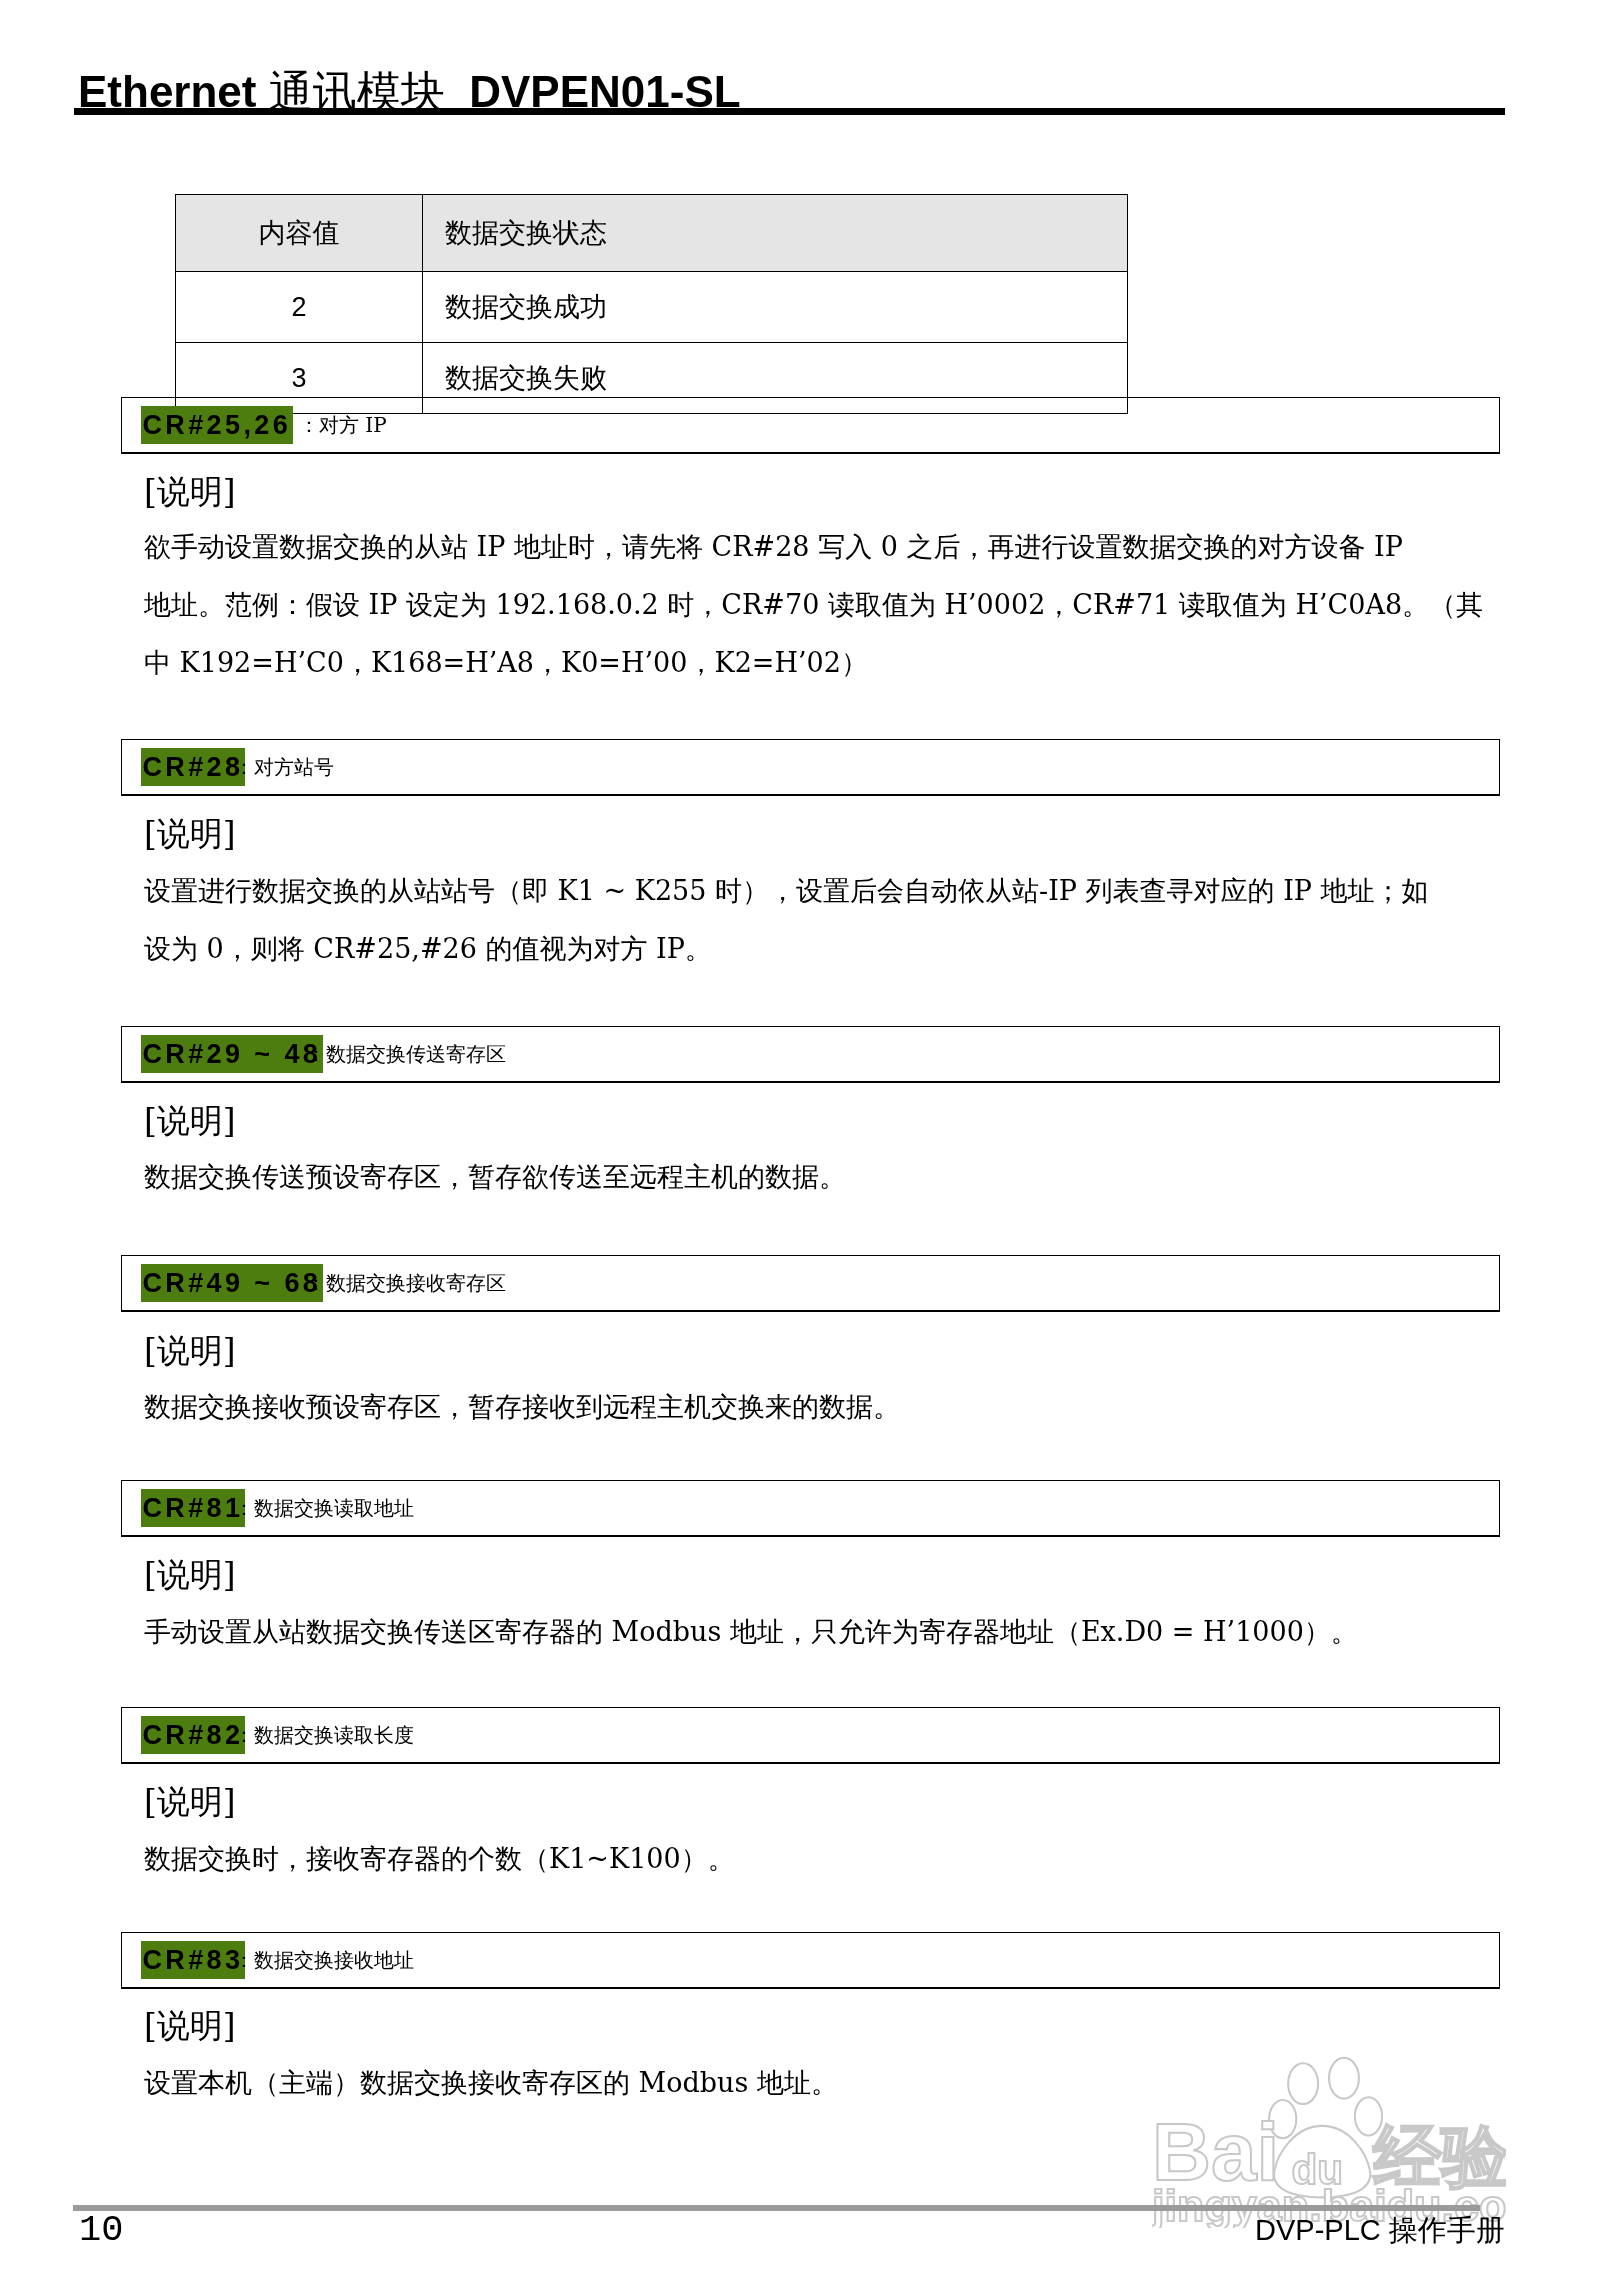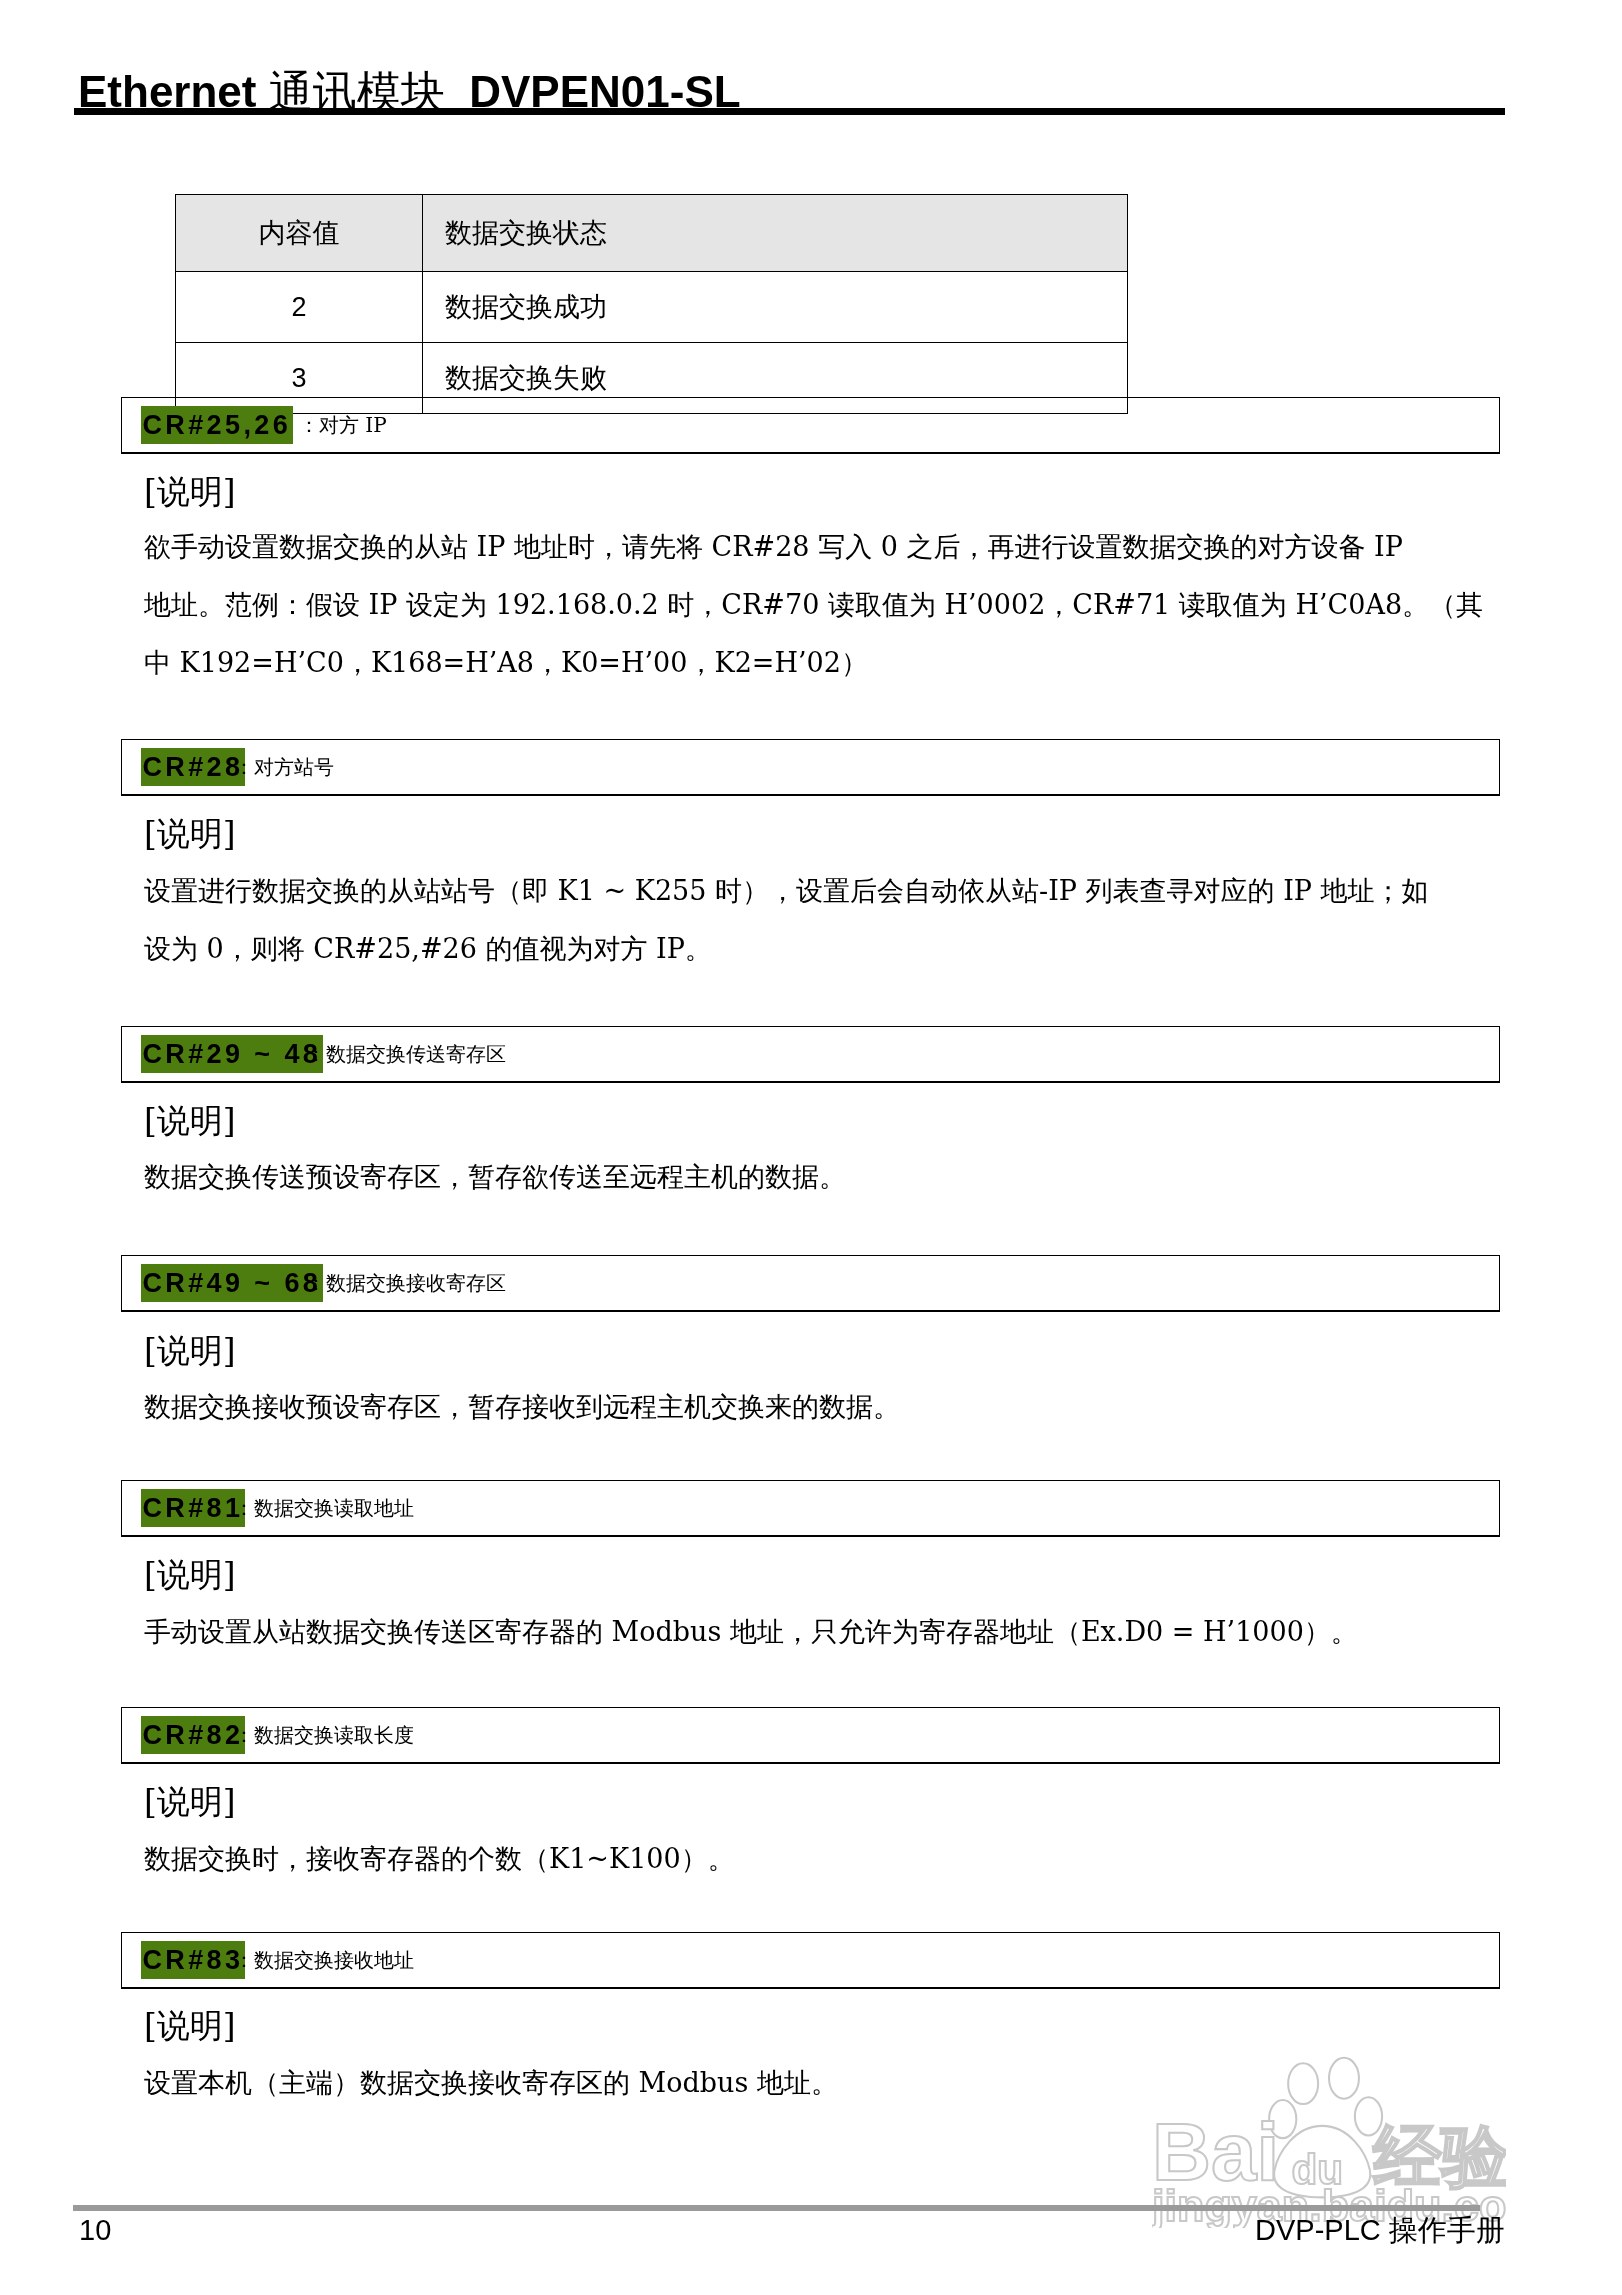--- a/index.html
+++ b/index.html
@@ -49,21 +49,21 @@
     left: 144px; font-size: 33px; line-height: 30px; white-space: nowrap;
     font-family: "DejaVu Serif", "Liberation Serif", serif;
   }
   .body-line {
     left: 144px; font-size: 27px; line-height: 30px; white-space: nowrap;
     font-family: "DejaVu Serif", "Liberation Serif", serif; letter-spacing: 0px;
   }
 
   
   .footer-rule { left: 73px; top: 2205px; width: 1407px; height: 6.1px; background: #9a9a9a; }
-  .page-number { left: 79px; top: 2215px; font-size: 29px; line-height: 31px; }
+  .page-number { left: 79px; top: 2215px; font-size: 37px; line-height: 31px; font-family: Liberation Mono, monospace; }
   .manual-name { left: 1255px; top: 2215px; font-size: 29px; line-height: 31px; white-space: nowrap; }
 
   
   .watermark { left: 1152px; top: 2051px; width: 354px; height: 177px; pointer-events: none; }
   .wm-text {
     fill: #ffffff; stroke: #c8c8c8; stroke-width: 3px;
     font-family: "Liberation Sans", sans-serif; font-weight: bold;
   }
 </style>
 </head>

